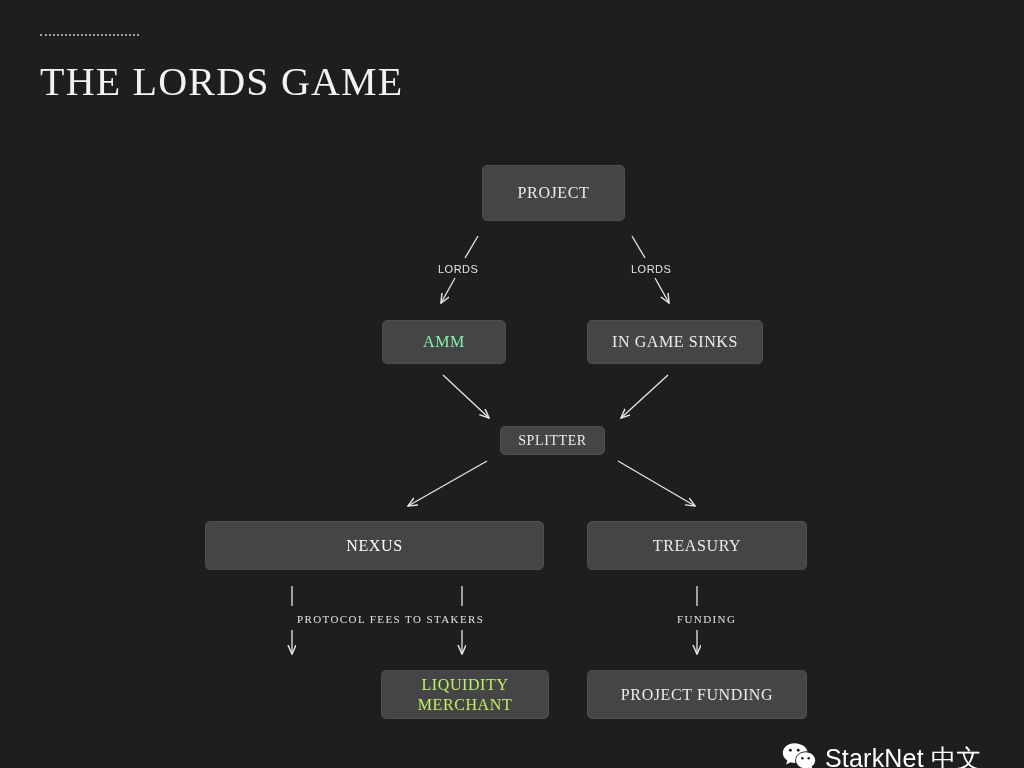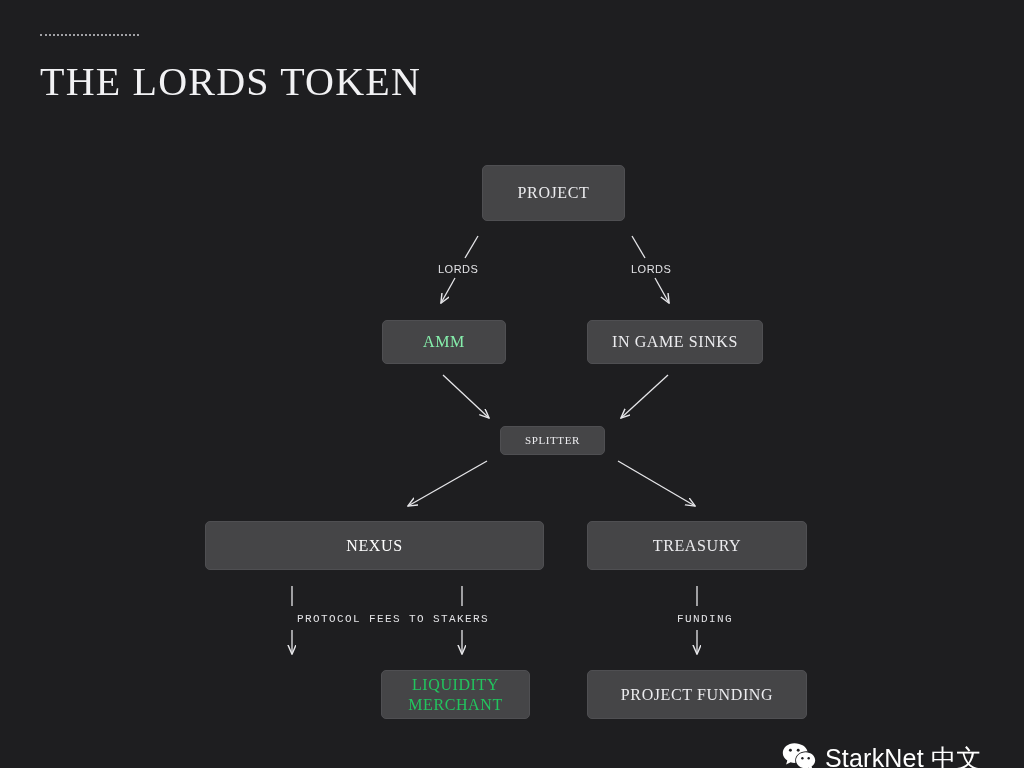--- a/index.html
+++ b/index.html
@@ -60,21 +60,21 @@
   
   .edge-label {
     position: absolute;
     color: #e3e3e6;
     font-family: "Liberation Sans", sans-serif;
     font-size: 11px;
     letter-spacing: .5px;
     white-space: nowrap;
   }
   .edge-label.mono {
-    font-family: Liberation Mono, monospace;
+    font-family: Liberation Serif, serif;
     letter-spacing: 1.4px;
     font-size: 11px;
   }
 
   
   #edges {
     position: absolute;
     left: 0;
     top: 0;
     width: 1024px;
@@ -98,21 +98,21 @@
     white-space: nowrap;
     letter-spacing: .2px;
   }
 </style>
 </head>
 <body>
 
 <div id="page" style="background: rgb(30, 30, 32);">
 
   <div id="dotted-rule"></div>
-  <div id="page-title">THE LORDS TOKEN</div>
+  <div id="page-title">THE LORDS GAME</div>
 
   <svg id="edges" viewBox="0 0 1024 768" xmlns="http://www.w3.org/2000/svg">
     <defs>
       <marker id="arrowhead" markerWidth="9" markerHeight="9" refX="7.2" refY="3.4" orient="auto" markerUnits="strokeWidth">
         <path d="M0.4,0.4 L7.4,3.4 L0.4,6.4" fill="none" stroke="#e6e6e9" stroke-width="1.1" stroke-linecap="round" stroke-linejoin="round"></path>
       </marker>
     </defs>
 
     <g>
       <line x1="478" y1="236" x2="465" y2="258" stroke="#e6e6e9" stroke-width="1.3"></line>
@@ -158,30 +158,30 @@
 
   <div class="node" id="node-player" style="left: 482px; top: 165px; width: 143px; height: 56px; font-size: 16px; background: rgb(69, 69, 71); color: rgb(236, 236, 239);">
     <span class="node-label">PROJECT</span>
   </div>
   <div class="node" id="node-amm" style="left: 382px; top: 320px; width: 124px; height: 44px; font-size: 16px; background: rgb(69, 69, 71); color: #86efac;">
     <span class="node-label">AMM</span>
   </div>
   <div class="node" id="node-in-game-sinks" style="left: 587px; top: 320px; width: 176px; height: 44px; font-size: 16px; background: rgb(69, 69, 71); color: rgb(236, 236, 239);">
     <span class="node-label">IN GAME SINKS</span>
   </div>
-  <div class="node" id="node-splitter" style="left: 500px; top: 426px; width: 105px; height: 29px; font-size: 11px; background: rgb(69, 69, 71); color: rgb(236, 236, 239);">
+  <div class="node" id="node-splitter" style="left: 500px; top: 426px; width: 105px; height: 29px; font-size: 14px; background: rgb(69, 69, 71); color: rgb(236, 236, 239);">
     <span class="node-label">SPLITTER</span>
   </div>
   <div class="node" id="node-nexus" style="left: 205px; top: 521px; width: 339px; height: 49px; font-size: 16px; background: rgb(69, 69, 71); color: #ffffff;">
     <span class="node-label">NEXUS</span>
   </div>
   <div class="node" id="node-treasury" style="left: 587px; top: 521px; width: 220px; height: 49px; font-size: 16px; background: rgb(69, 69, 71); color: rgb(236, 236, 239);">
     <span class="node-label">TREASURY</span>
   </div>
-  <div class="node" id="node-liquidity-merchant" style="left: 381px; top: 670px; width: 149px; height: 49px; font-size: 16px; background: rgb(69, 69, 71); color: #22c55e;">
+  <div class="node" id="node-liquidity-merchant" style="left: 381px; top: 670px; width: 168px; height: 49px; font-size: 16px; background: rgb(69, 69, 71); color: #bef264;">
     <span class="node-label">LIQUIDITY<br>MERCHANT</span>
   </div>
   <div class="node" id="node-project-funding" style="left: 587px; top: 670px; width: 220px; height: 49px; font-size: 16px; background: rgb(69, 69, 71); color: rgb(236, 236, 239);">
     <span class="node-label">PROJECT FUNDING</span>
   </div>
 
   <div class="edge-label" id="elabel-lords-to-amm" style="left: 438px; top: 263px;">LORDS</div>
   <div class="edge-label" id="elabel-lords-to-sinks" style="left: 631px; top: 263px;">LORDS</div>
   <div class="edge-label mono" id="elabel-protocol-fees" style="left: 297px; top: 613px;">PROTOCOL FEES TO STAKERS</div>
   <div class="edge-label mono" id="elabel-funding" style="left: 677px; top: 613px;">FUNDING</div>

